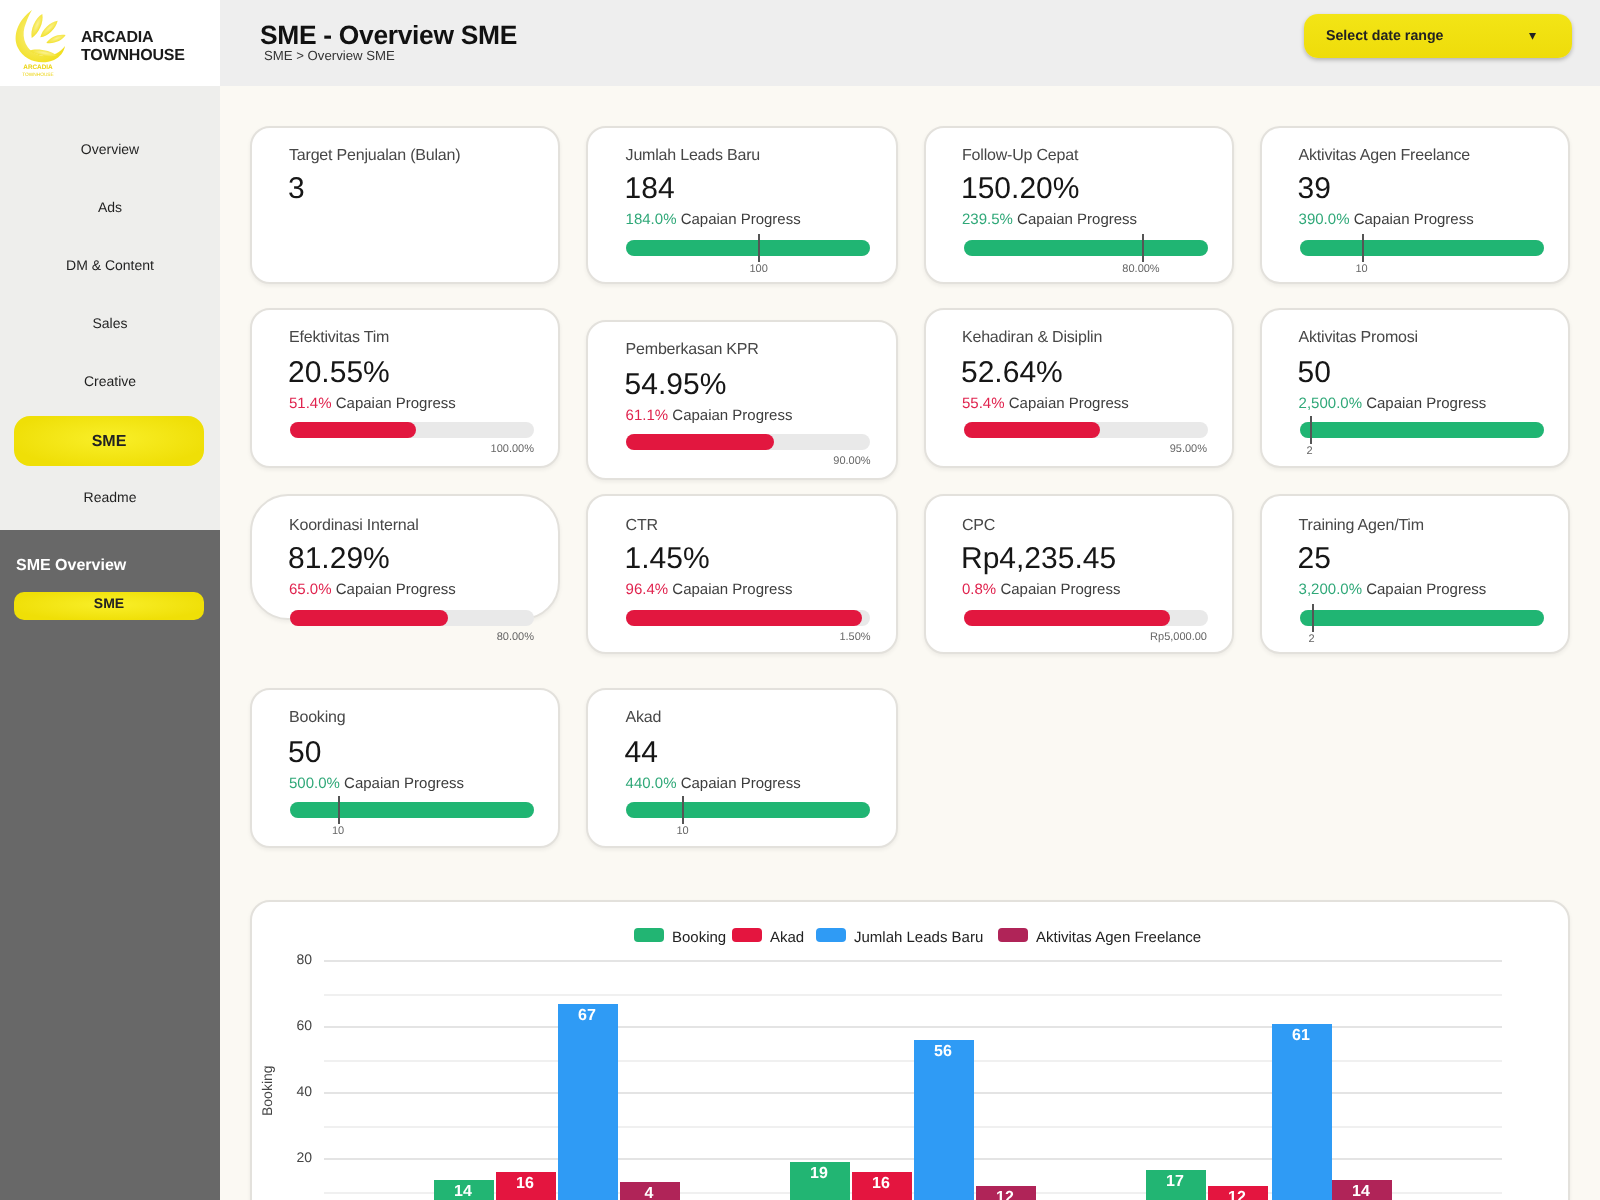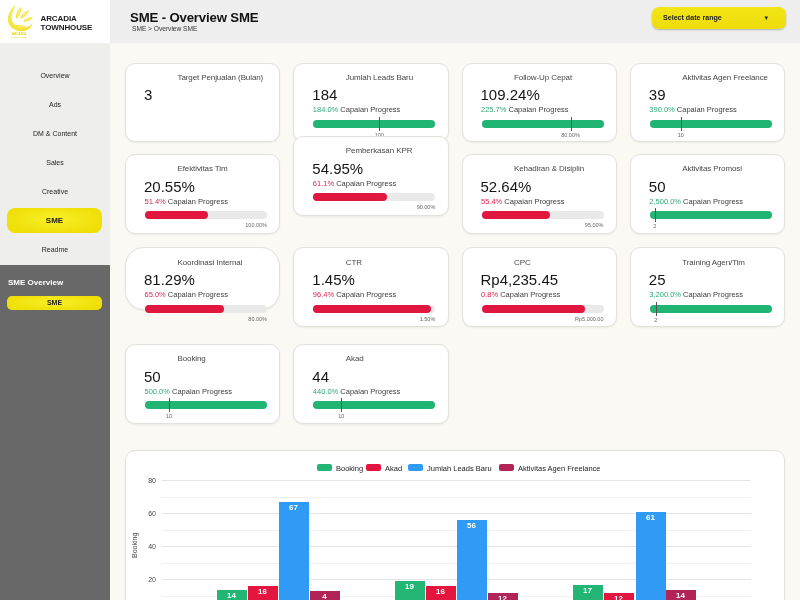--- a/index.html
+++ b/index.html
@@ -20,21 +20,21 @@
   .mitem { position:absolute; left:0; width:110px; text-align:center; font-size:7px; font-weight:500; color:#1f1f1f; }
   #smepill { left:7px; top:164.5px; width:95px; height:25px; background:radial-gradient(ellipse at 50% 45%, #f9ef29 0%, #efdf07 75%); border-radius:8px; }
   #smepill span { position:absolute; width:100%; text-align:center; top:8.5px; font-size:8px; font-weight:bold; color:#222; }
   #graysec { left:0; top:222px; width:110px; height:378px; background:#686868; }
   #graysec .lab { position:absolute; left:8px; top:13px; font-size:8px; font-weight:bold; color:#ffffff; }
   #graysec .btn { position:absolute; left:7px; top:31px; width:95px; height:14px; background:radial-gradient(ellipse at 50% 45%, #f9ef29 0%, #efdf07 75%); border-radius:5px; }
   #graysec .btn span { position:absolute; width:100%; text-align:center; top:3px; font-size:7px; font-weight:bold; color:#222; }
 
   
   .card { position:absolute; background:#fff; border:1px solid #e3e1dc; border-radius:10px; box-shadow:0 1px 2px rgba(0,0,0,0.06); }
-  .card .t  { position:absolute; left:18.5px; top:9.4px; font-size:8px; letter-spacing:-0.1px; color:#474747;margin-left:33px; }
+  .card .t  { position:absolute; left:18.5px; top:9.4px; font-size:8px; letter-spacing:-0.1px; color:#474747; }
   .card .v  { position:absolute; left:18px; top:22.8px; font-size:15px; color:#161616; }
   .card .p  { position:absolute; left:18.5px; top:41.7px; font-size:7.5px; color:#3d3d3d; }
   .card .p .g { color:#2fa878; }
   .card .p .r { color:#e0234e; }
   .bar { position:absolute; left:19px; top:56.3px; height:8px; border-radius:4px; background:#e9e9e9; }
   .fill { position:absolute; left:0; top:0; height:8px; border-radius:4px; }
   .fg { background:#20b573; }
   .fr { background:#e2173f; }
   .mark { position:absolute; top:-3px; width:1px; height:14px; background:#555; }
   .mlab { position:absolute; top:12px; font-size:5.5px; color:#666; transform:translateX(-50%); }
@@ -111,22 +111,22 @@
   <div class="v">184</div>
   <div class="p"><span class="g">184.0%</span> Capaian Progress</div>
   <div class="bar" style="width:122px;">
       <div class="fill fg" style="width:122px;"></div>
       <div class="mark" style="left:66px;"></div>
       <div class="mlab" style="left:66px;">100</div>
     </div>
 </div>
 <div class="card" style="left:461.5px; top:62.5px; width:155.3px; height:79.5px;">
   <div class="t">Follow-Up Cepat</div>
-  <div class="v">109.24%</div>
-  <div class="p"><span class="g">225.7%</span> Capaian Progress</div>
+  <div class="v">150.20%</div>
+  <div class="p"><span class="g">239.5%</span> Capaian Progress</div>
   <div class="bar" style="width:122px;">
       <div class="fill fg" style="width:122px;"></div>
       <div class="mark" style="left:89px;"></div>
       <div class="mlab" style="left:89px;">80.00%</div>
     </div>
 </div>
 <div class="card" style="left:629.8px; top:62.5px; width:155.3px; height:79.5px;">
   <div class="t">Aktivitas Agen Freelance</div>
   <div class="v">39</div>
   <div class="p"><span class="g">390.0%</span> Capaian Progress</div>
@@ -139,21 +139,21 @@
 
 <div class="card" style="left:125px; top:154px; width:155.3px; height:80px;">
   <div class="t">Efektivitas Tim</div>
   <div class="v">20.55%</div>
   <div class="p"><span class="r">51.4%</span> Capaian Progress</div>
   <div class="bar" style="width:122px;">
       <div class="fill fr" style="width:63px;"></div>
       <div class="rlab">100.00%</div>
     </div>
 </div>
-<div class="card" style="left:293.3px; top:136px; width:155.3px; height:80px;">
+<div class="card" style="left:293.3px; top:160px; width:155.3px; height:80px;">
   <div class="t">Pemberkasan KPR</div>
   <div class="v">54.95%</div>
   <div class="p"><span class="r">61.1%</span> Capaian Progress</div>
   <div class="bar" style="width:122px;">
       <div class="fill fr" style="width:74px;"></div>
       <div class="rlab">90.00%</div>
     </div>
 </div>
 <div class="card" style="left:461.5px; top:154px; width:155.3px; height:80px;">
   <div class="t">Kehadiran &amp; Disiplin</div>

